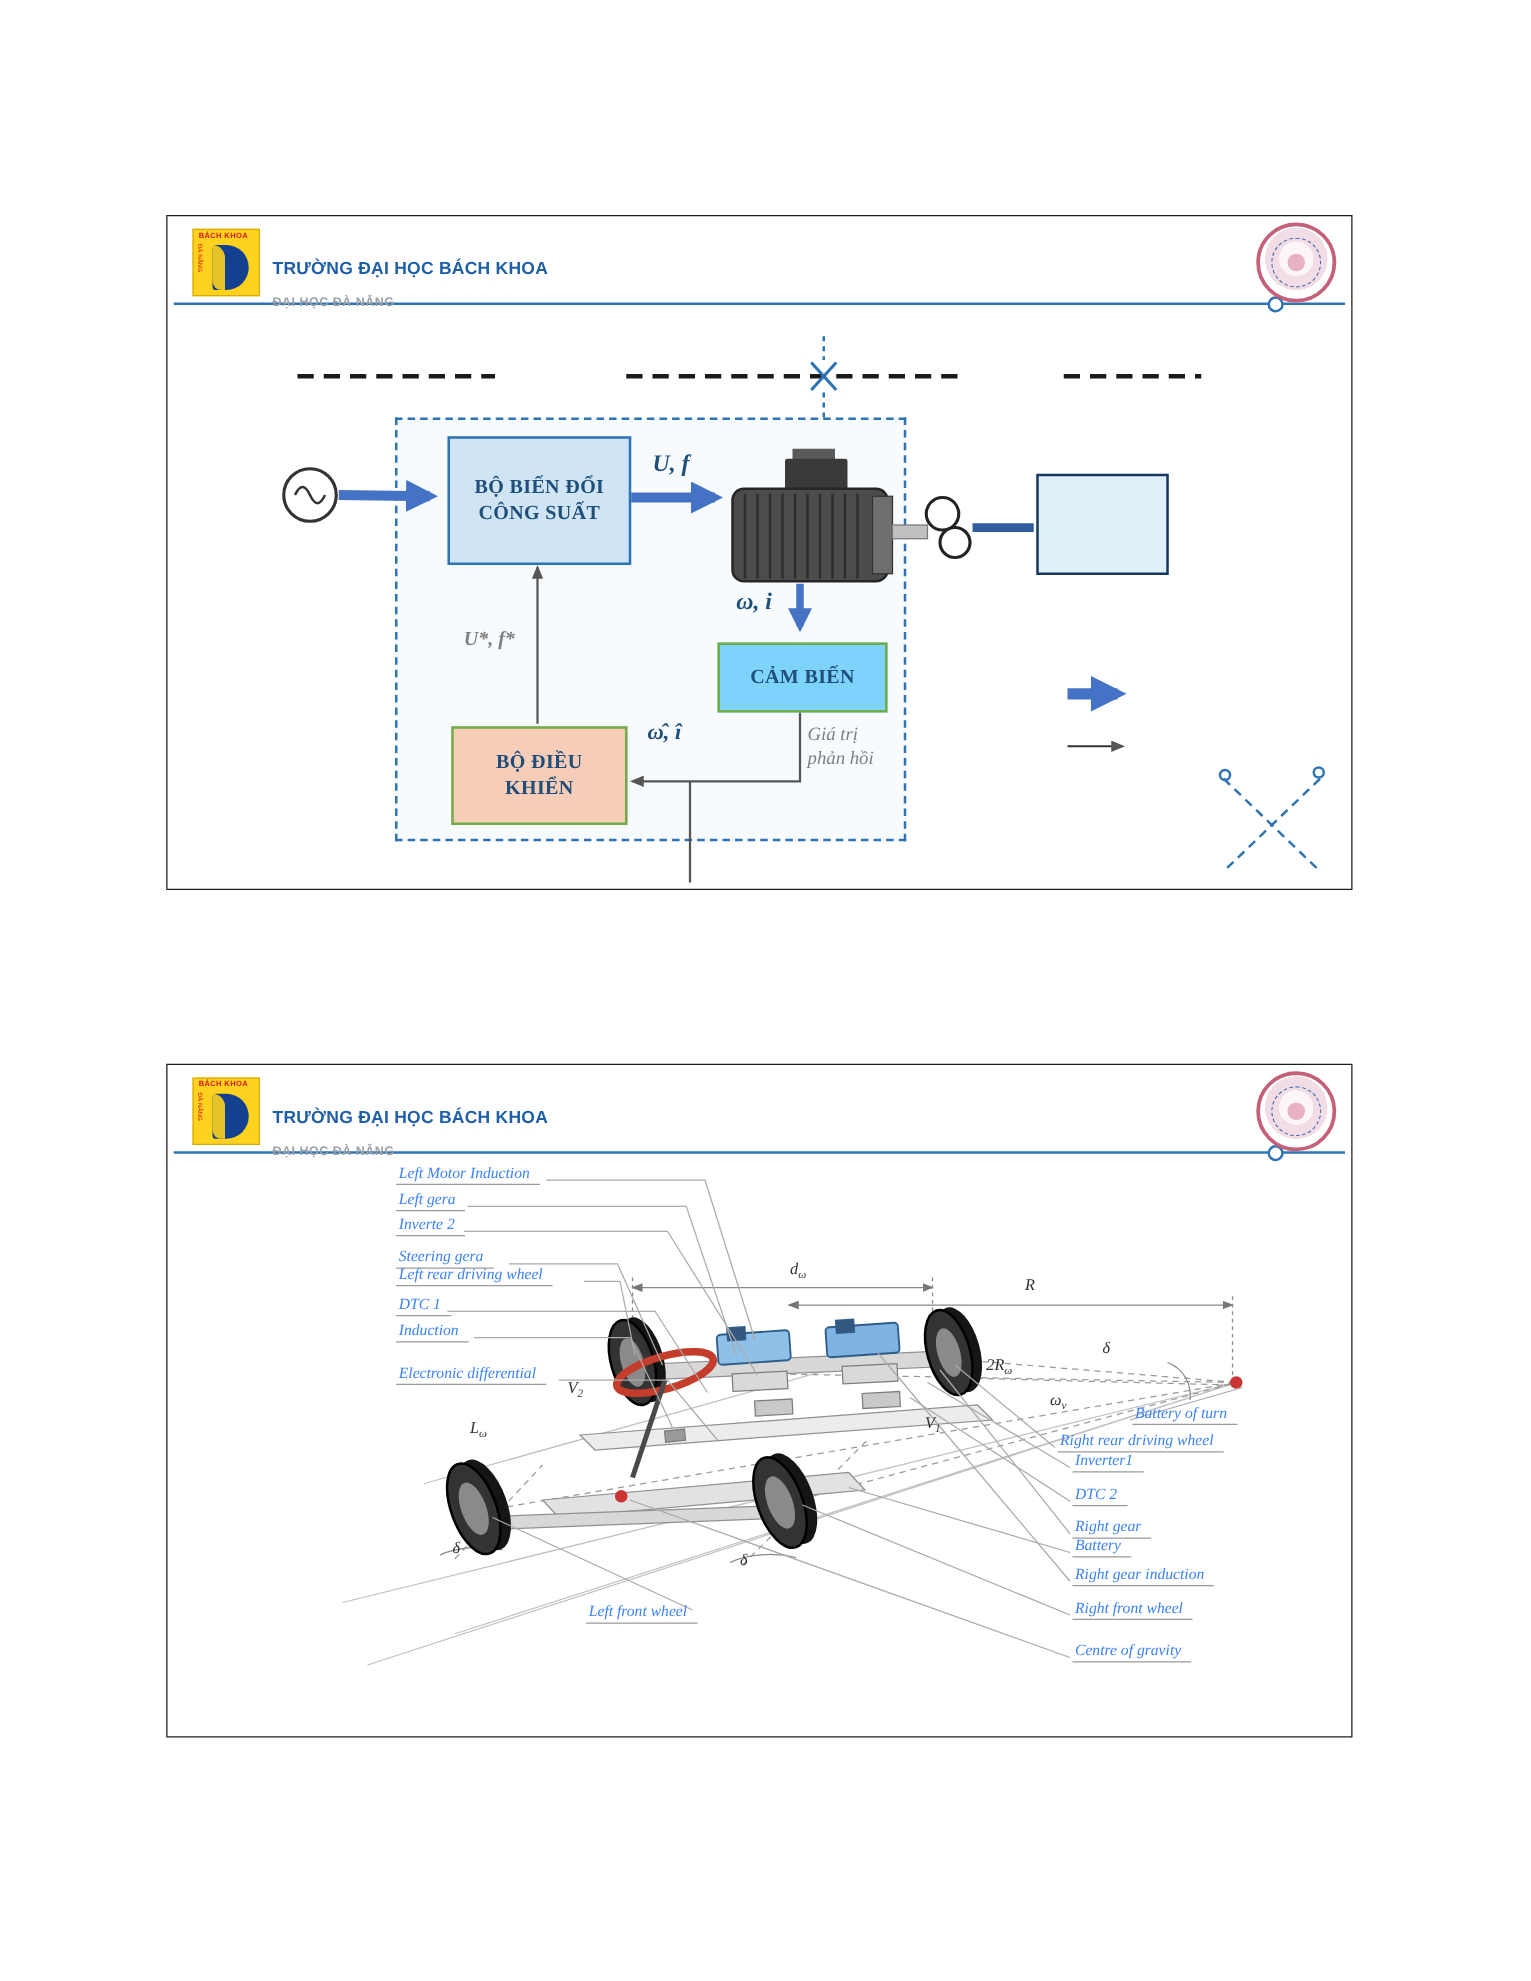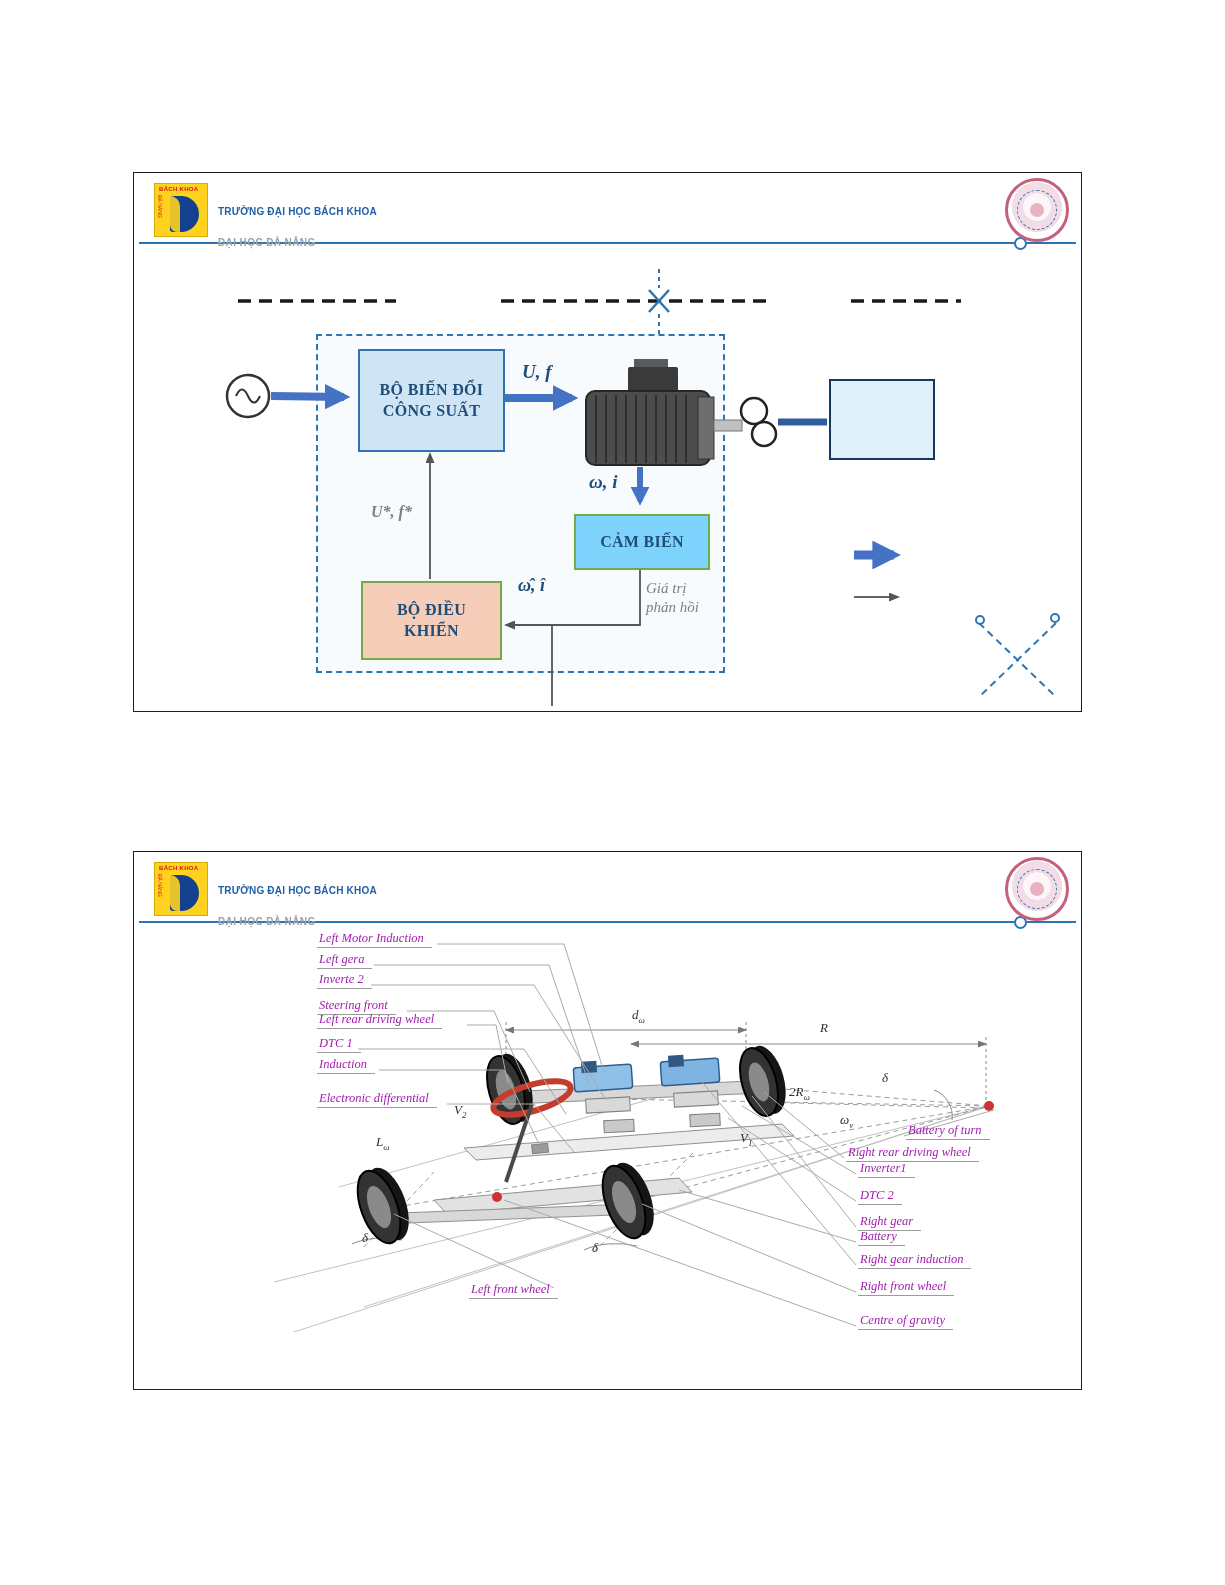--- a/index.html
+++ b/index.html
@@ -14,21 +14,21 @@
             border:1px solid #d8ab00;z-index:5;}
   .logo-top{position:absolute;left:4px;top:2px;font-size:6px;font-weight:bold;color:#d41717;letter-spacing:.3px;}
   .logo-side{position:absolute;left:1px;top:11px;width:8px;font-size:5px;line-height:1.1;color:#d41717;
              writing-mode:vertical-lr;}
   .logo-sail{position:absolute;left:15px;top:12px;width:29px;height:36px;background:#13408f;
              border-radius:3px 20px 20px 3px;}
   .logo-sail-cut{position:absolute;left:15px;top:12px;width:10px;height:36px;background:#ffd21f;
              border-radius:0 14px 0 10px;opacity:.9;}
   .org{position:absolute;left:84px;top:20px;font-size:10px;font-weight:bold;color:#9aa0a6;
        letter-spacing:.4px;z-index:5;margin-top:44px;}
-  .school{position:absolute;left:84px;top:33px;font-size:10px;font-weight:bold;color:#1f5fa8;
+  .school{position:absolute;left:84px;top:33px;font-size:14px;font-weight:bold;color:#1f5fa8;
        letter-spacing:.2px;z-index:5;}
   .hdr-line{position:absolute;left:5px;right:5px;top:69px;height:2px;background:#2e74b5;z-index:4;}
   .hdr-dot{position:absolute;right:54px;top:64px;width:9px;height:9px;border:2px solid #2e74b5;
        border-radius:50%;background:#fff;z-index:5;}
   .seal{position:absolute;right:12px;top:5px;width:58px;height:58px;border-radius:50%;
         border:3px solid #c4607a;z-index:5;
         background:radial-gradient(circle at 50% 45%, #fdf6f8 0 32%, #f2dde6 32% 58%, #ffffff 58%);}
   .seal::after{content:"";position:absolute;inset:9px;border-radius:50%;border:1.5px dashed #4a6fae;}
   .seal::before{content:"";position:absolute;inset:22px;border-radius:50%;background:#e8b2c2;}
 
@@ -46,21 +46,21 @@
   #ctrl{left:227px;top:408px;width:137px;height:75px;background:#f6cdb8;border:2px solid #70ad47;font-size:16px;}
 
   .lbl{position:absolute;font-family:"Liberation Serif",serif;z-index:4;}
   #uf{left:388px;top:188px;font-size:19px;font-weight:bold;font-style:italic;color:#1f4e79;}
   #oi{left:455px;top:298px;font-size:19px;font-weight:bold;font-style:italic;color:#1f4e79;text-align:right;}
   #ohat{left:384px;top:402px;font-size:18px;font-weight:bold;font-style:italic;color:#1f4e79;}
   #ref{left:237px;top:330px;font-size:16px;font-weight:bold;font-style:italic;color:#7f7f7f;}
   #fb{left:512px;top:406px;width:64px;font-size:15px;font-style:italic;color:#7f7f7f;line-height:1.25;}
 
   
-  .l2{position:absolute;font-family:"Liberation Serif",serif;font-style:italic;font-size:12.5px;color:#a21caf;
+  .l2{position:absolute;font-family:"Liberation Serif",serif;font-style:italic;font-size:12.5px;color:#3b82f6;
       border-bottom:1px solid #9b9b9b;padding:0 8px 1px 2px;z-index:4;white-space:nowrap;}
   .ann{position:absolute;font-family:"Liberation Serif",serif;font-style:italic;font-size:13px;color:#2f2f2f;z-index:4;}
   .ann sub{font-size:9px;}
 </style>
 </head>
 <body>
 
 <div class="slide" id="slide1">
 
   <div class="hdr-logo">
@@ -302,21 +302,21 @@
       <line x1="722" y1="413" x2="568" y2="230"></line>
       <line x1="722" y1="440" x2="508" y2="352"></line>
       <line x1="722" y1="474" x2="370" y2="348"></line>
       <line x1="420" y1="436" x2="260" y2="362"></line>
     </g>
   </svg>
 
   <div class="l2" style="left:183px;top:79px">Left Motor Induction</div>
   <div class="l2" style="left:183px;top:100px">Left gera</div>
   <div class="l2" style="left:183px;top:120px">Inverte 2</div>
-  <div class="l2" style="left:183px;top:146px">Steering front</div>
+  <div class="l2" style="left:183px;top:146px">Steering gera</div>
   <div class="l2" style="left:183px;top:160px">Left rear driving wheel</div>
   <div class="l2" style="left:183px;top:184px">DTC 1</div>
   <div class="l2" style="left:183px;top:205px">Induction</div>
   <div class="l2" style="left:183px;top:239px">Electronic differential</div>
 
   <div class="l2" style="left:772px;top:271px">Battery of turn</div>
   <div class="l2" style="left:712px;top:293px">Right rear driving wheel</div>
   <div class="l2" style="left:724px;top:309px">Inverter1</div>
   <div class="l2" style="left:724px;top:336px">DTC 2</div>
   <div class="l2" style="left:724px;top:362px">Right gear</div>

